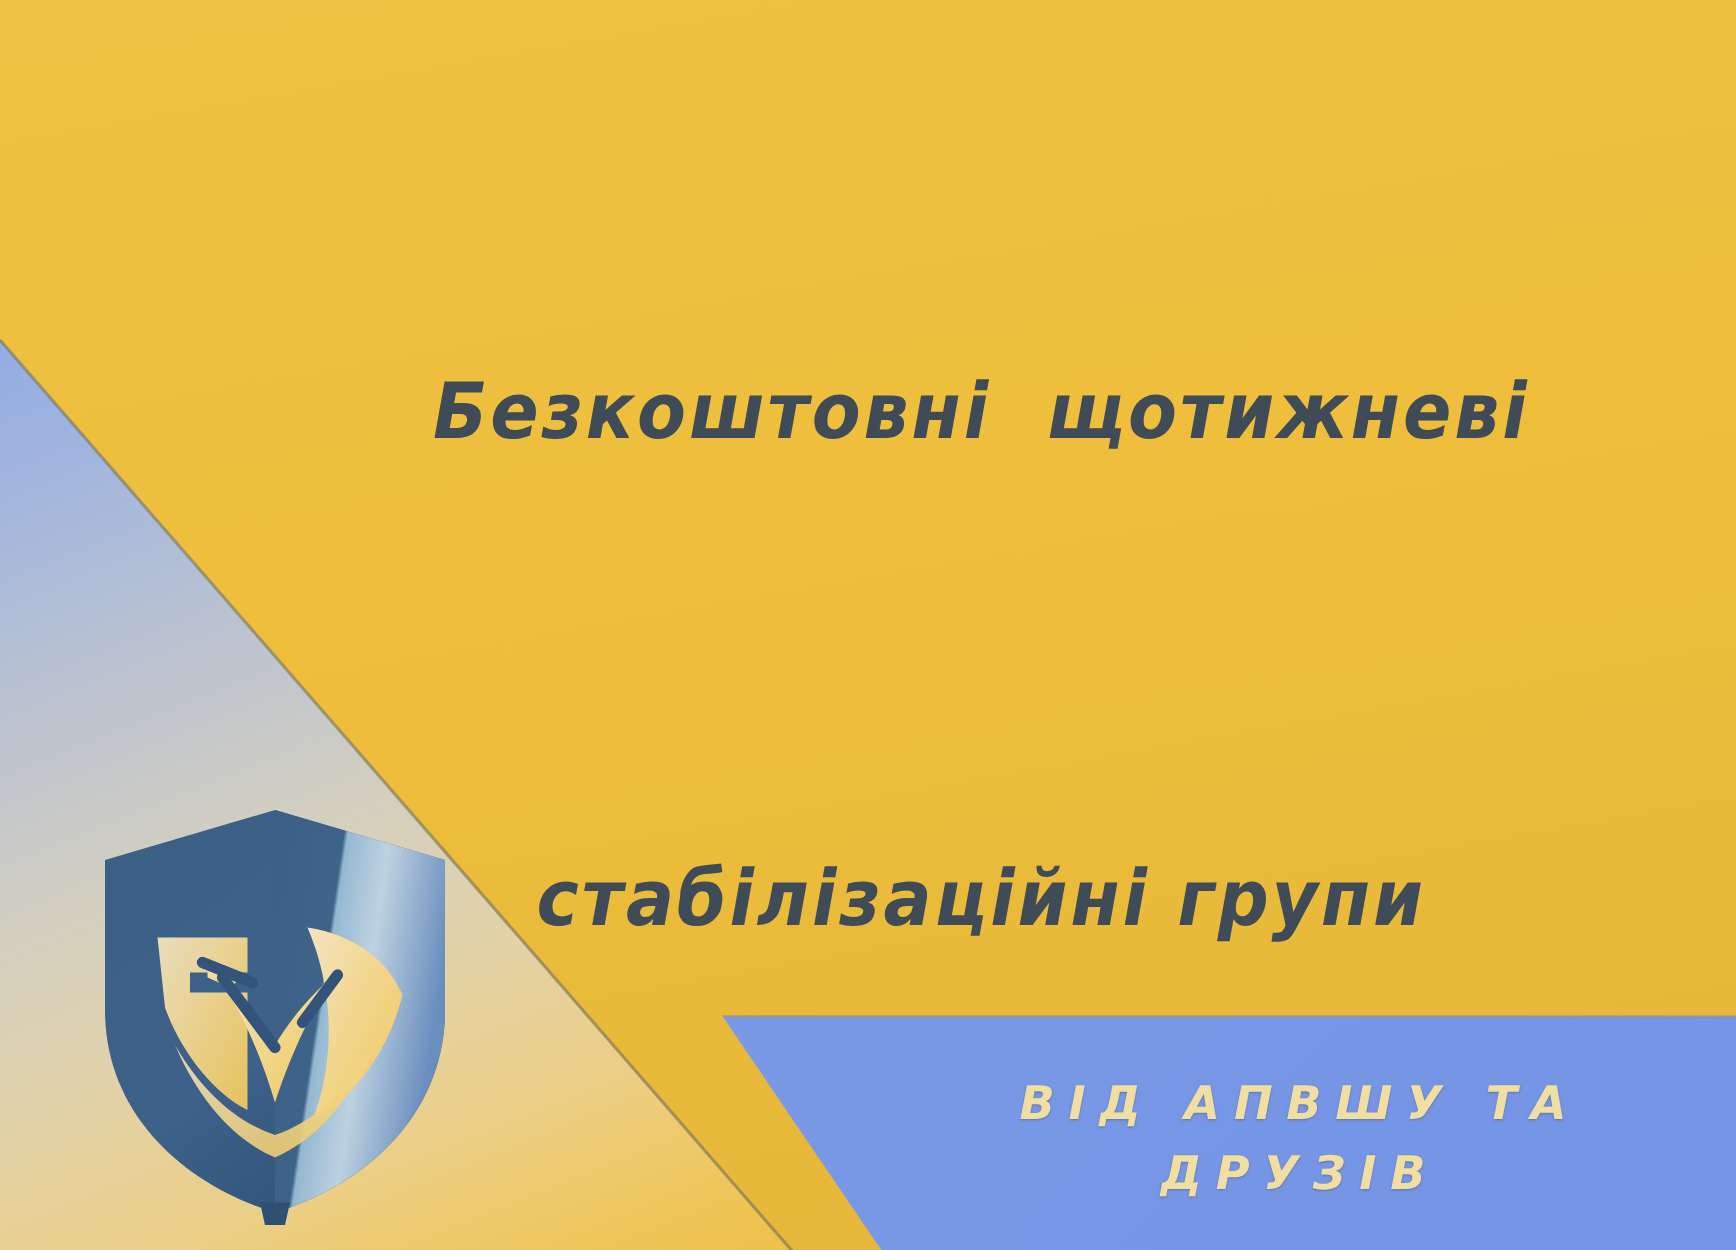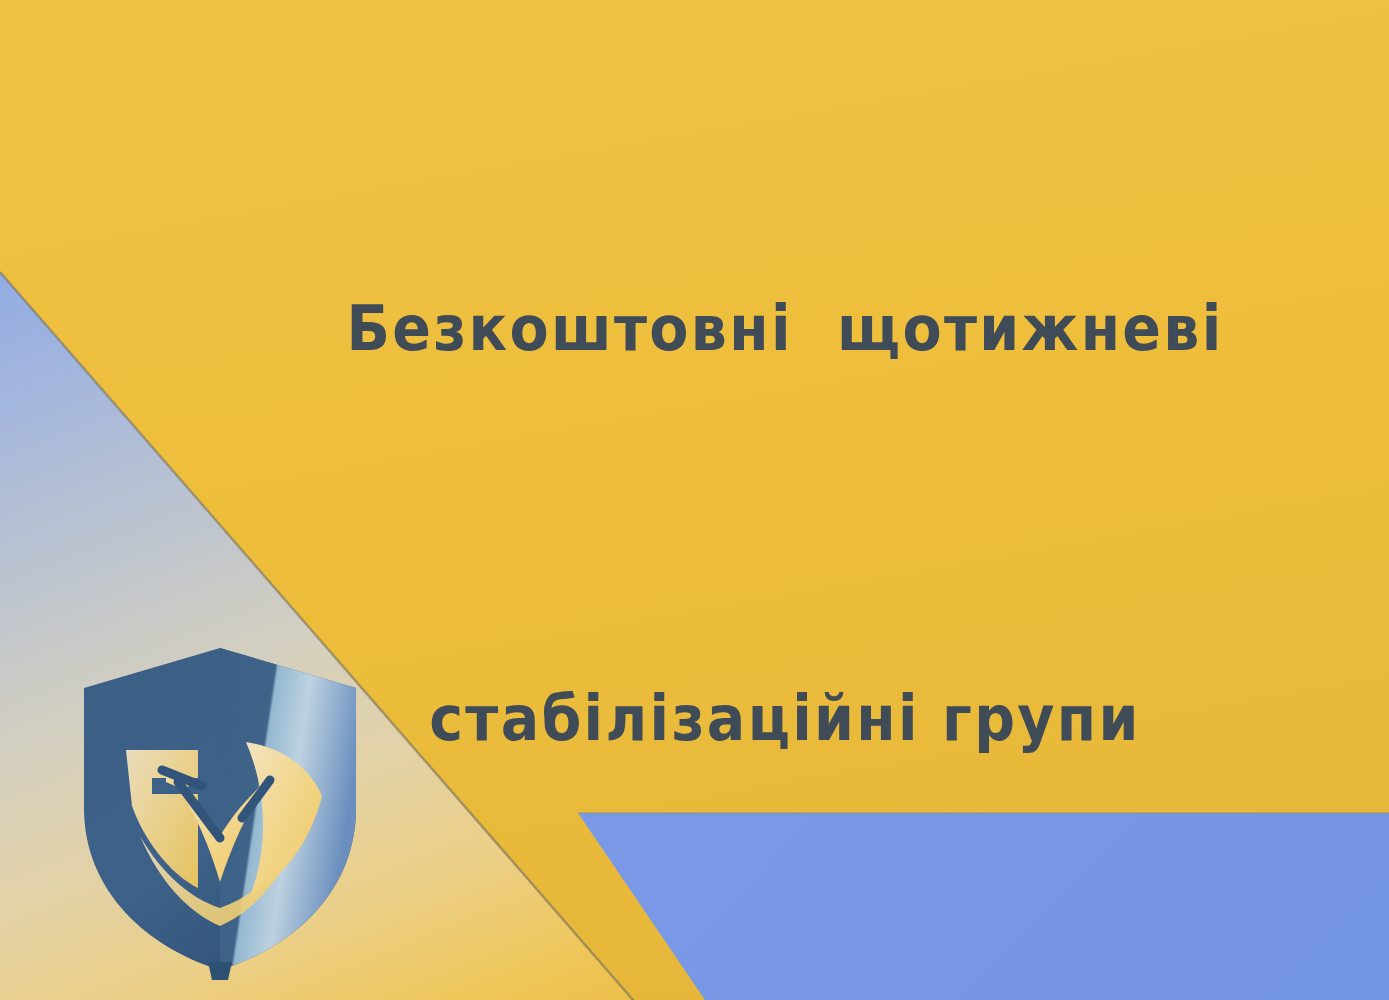--- a/index.html
+++ b/index.html
@@ -7,20 +7,21 @@
     padding: 0;
     background: #ffffff;
   }
   #poster {
     position: relative;
     width: 1389px;
     height: 1000px;
     overflow: hidden;
     font-family: "DejaVu Sans", sans-serif;
     background: #edbe3c;
+    font-style: italic;
   }
   
   .bg-yellow {
     position: absolute;
     inset: 0;
     background: linear-gradient(170deg, #efc245 0%, #eebe3b 45%, #e9b93a 75%, #e6b63c 100%);
   }
   .bg-blue-left {
     position: absolute;
     left: 0;
@@ -122,20 +123,24 @@
 
   <div class="headline">
     <span class="hl hl-1">Безкоштовні  щотижневі</span>
     <span class="hl hl-2">стабілізаційні групи</span>
     
     
     
     
   </div>
 
+  <div class="credit">
+    <span>ВІД АПВШУ ТА</span>
+    <span>ДРУЗІВ</span>
+  </div>
 
   <div class="emblem">
     <svg viewBox="0 0 300 350" xmlns="http://www.w3.org/2000/svg">
       <defs>
         <linearGradient id="shieldGrad" x1="0" y1="0" x2="1" y2="0.35">
           <stop offset="0%" stop-color="#3b5e85"></stop>
           <stop offset="38%" stop-color="#3f6489"></stop>
           <stop offset="40%" stop-color="#9cc0d8"></stop>
           <stop offset="62%" stop-color="#c9dce8"></stop>
           <stop offset="100%" stop-color="#6f93c4"></stop>

